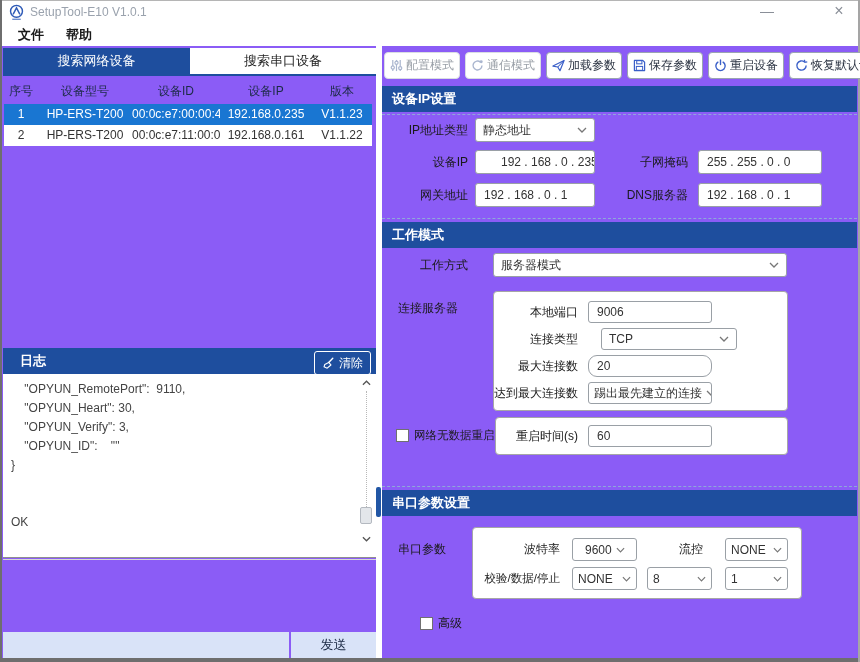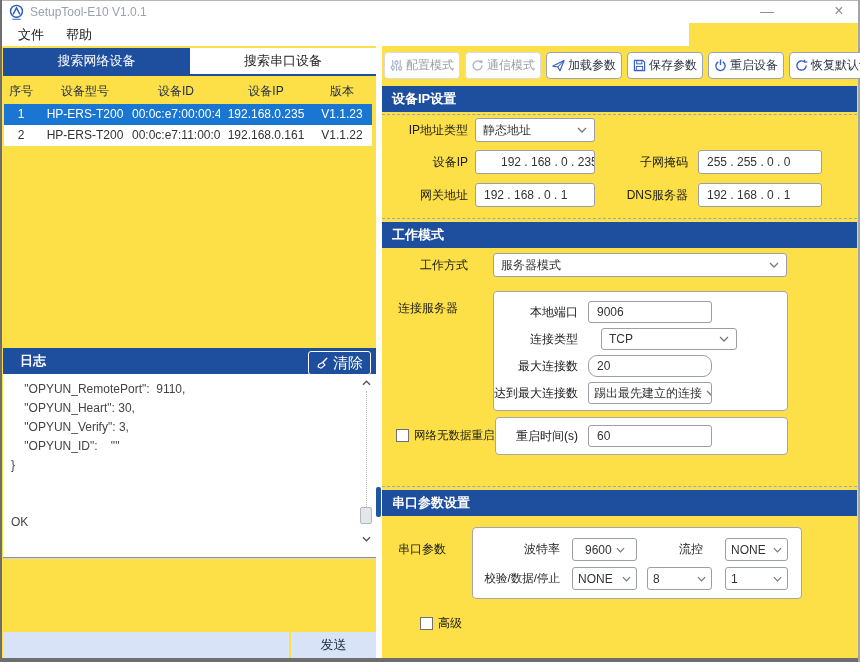--- a/index.html
+++ b/index.html
@@ -1,33 +1,33 @@
 <!DOCTYPE html>
 <html><head>
 <meta charset="utf-8">
 <style>
   html,body{margin:0;padding:0;background:#e8e8e8;}
   *{box-sizing:border-box;}
   .window{
-    position:relative;width:860px;height:662px;background:#fde047;
+    position:relative;width:860px;height:662px;background:#8b5cf6;
     font-family:"Liberation Sans","DejaVu Sans",sans-serif;font-size:12px;color:#222;
     overflow:hidden;
   }
   .abs{position:absolute;}
   
   .edge-left{left:0;top:0;width:2px;height:662px;background:#6e6e6e;}
   .edge-bottom{left:0;top:658px;width:860px;height:4px;background:#6e6e6e;}
   .edge-top{left:0;top:0;width:860px;height:1px;background:#b5b5b5;}
   .edge-right{left:858px;top:0;width:2px;height:662px;background:#a5a5a5;}
 
   
   .titlebar{left:2px;top:1px;width:856px;height:22px;background:#fff;}
   .title-text{position:absolute;left:28px;top:4px;color:#9aa2ad;font-size:12px;}
   .win-btn{position:absolute;top:0;width:34px;height:22px;text-align:center;line-height:20px;color:#8a8f98;font-size:14px;cursor:default;}
-  .menubar{left:2px;top:23px;width:687px;height:23px;background:#fff;}
+  .menubar{left:2px;top:23px;width:856px;height:23px;background:#fff;font-weight:bold;}
   .menu-item{position:absolute;top:3px;height:18px;line-height:18px;font-size:13px;color:#1a1a1a;padding:0 4px;}
 
   
   .tab{position:absolute;top:48px;height:26px;line-height:25px;text-align:center;font-size:13px;}
   .tab.active{background:#1e4e9e;color:#fff;}
   .tab.inactive{background:#fff;color:#222;}
   .tab-underline{left:3px;top:74px;width:373px;height:2px;background:#1e4e9e;}
 
   .dev-table{left:4px;top:80px;width:368px;}
   .trow{display:grid;grid-template-columns:34px 94px 88px 92px 60px;height:21px;line-height:21px;text-align:center;}
@@ -35,21 +35,21 @@
   .trow.sel{background:#1976d2;color:#fff;}
   .trow.norm{background:#fff;color:#333;}
   .tcell{overflow:hidden;white-space:nowrap;font-size:12px;}
 
   .search-btn{left:78px;top:295px;width:223px;height:28px;background:#fff;border:1px solid #7f8fa6;border-radius:3px;
     display:flex;align-items:center;justify-content:center;gap:6px;font-size:13px;color:#22304a;cursor:default;}
 
   .log-header{left:3px;top:348px;width:373px;height:26px;background:#1e4e9e;color:#fff;display:flex;align-items:center;}
   .log-title{margin-left:17px;font-size:13px;font-weight:bold;}
   .clear-btn{position:absolute;right:5px;top:3px;height:24px;padding:0 7px;border:1px solid #fff;border-radius:3px;
-    display:flex;align-items:center;gap:4px;color:#fff;font-size:15px;background:transparent;cursor:default;}
+    display:flex;align-items:center;gap:4px;color:#fff;font-size:12px;background:transparent;cursor:default;}
   .log-area{left:3px;top:374px;width:373px;height:183px;background:#fff;overflow:hidden;}
   .log-pre{margin:0;padding:6px 8px;font-family:"Liberation Sans","DejaVu Sans",sans-serif;font-size:12px;line-height:19px;color:#444;white-space:pre;}
   .vscroll{left:360px;top:377px;width:13px;height:168px;}
   .vtrack{position:absolute;left:6px;top:14px;width:0;height:124px;border-left:1px dotted #b8b8b8;}
   .varrow{position:absolute;left:0;width:13px;height:12px;display:flex;align-items:center;justify-content:center;color:#555;}
   .vthumb{position:absolute;left:0;top:130px;width:12px;height:17px;background:#e3e6ea;border:1px solid #b4b9c0;border-radius:2px;}
   .log-divider{left:3px;top:557px;width:373px;height:3px;border-top:1px solid #8f8f8f;border-bottom:1px solid #d6d6d6;}
 
   .send-input{left:3px;top:632px;width:286px;height:26px;background:#d9e3f8;border:none;font-size:13px;padding:0 6px;color:#223;}
   .send-btn{left:291px;top:632px;width:85px;height:26px;background:#d9e3f8;color:#1c2a45;font-size:13px;

